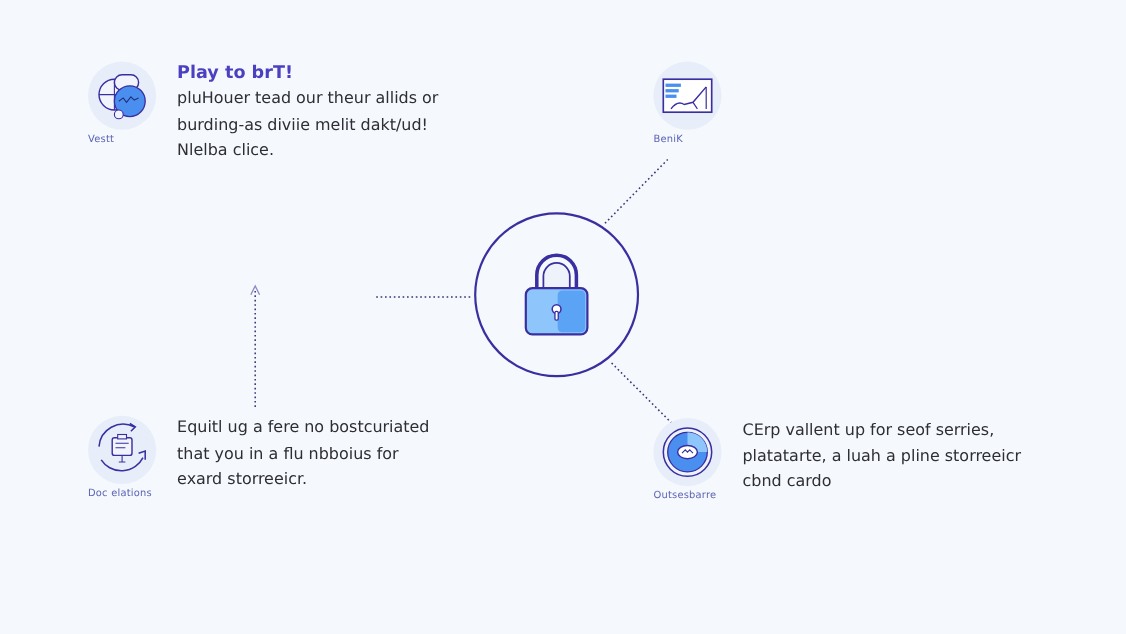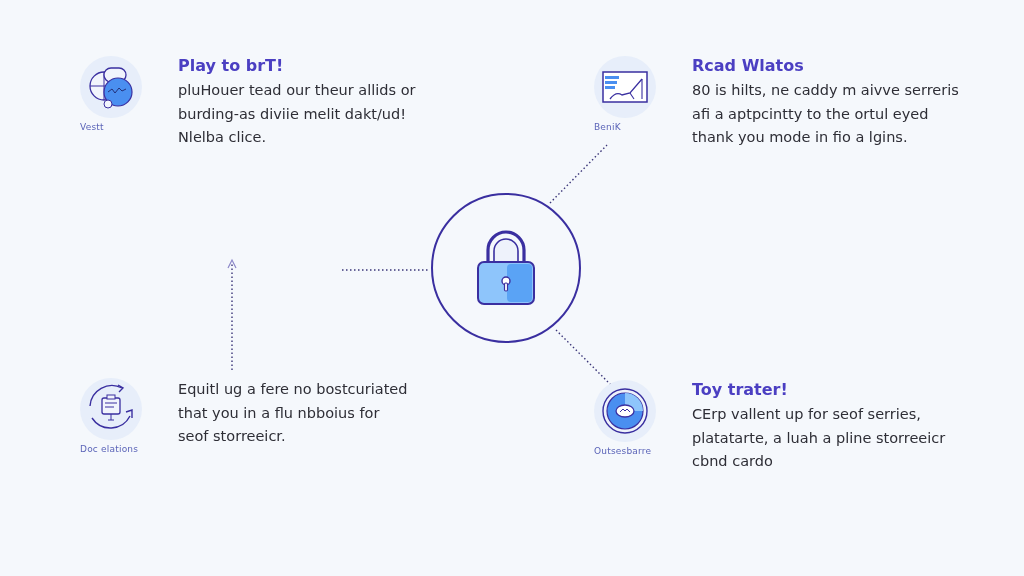--- a/index.html
+++ b/index.html
@@ -16,21 +16,21 @@
     .icon-circle {
       width: 62px; height: 62px; border-radius: 50%;
       background: #e7eefa;
       display: flex; align-items: center; justify-content: center;
     }
     .icon-caption {
       margin-top: 4px;
       font-size: 9px; color: #5b64b8; letter-spacing: 0.2px;
       white-space: nowrap;
     }
-    .text-block { margin-left: 22px; }
+    .text-block { margin-left: 5px; }
     .card-title {
       font-size: 16px; font-weight: bold; color: #4b3fc2;
       margin-bottom: 4px; white-space: nowrap;
     }
     .card-body p {
       font-size: 14.5px; color: #2e2e36; line-height: 23.5px; white-space: nowrap;
     }
 
     #card-tl { left: 80px; top: 56px; }
     #card-tr { left: 594px; top: 56px; }
@@ -103,28 +103,20 @@
           <rect x="3" y="5" width="44" height="30" fill="#ffffff" stroke="#3a2fa0" stroke-width="1.5"></rect>
           <rect x="5" y="9" width="14" height="3" fill="#4a8ff0"></rect>
           <rect x="5" y="14" width="12" height="3" fill="#4a8ff0"></rect>
           <rect x="5" y="19" width="10" height="3" fill="#4a8ff0"></rect>
           <path d="M10 32 Q16 24 22 28 L30 26 L42 12" fill="none" stroke="#3a2fa0" stroke-width="1.3"></path>
           <path d="M30 26 L34 32 M42 12 L42 32" fill="none" stroke="#3a2fa0" stroke-width="1.1"></path>
         </svg>
       </div>
       <div class="icon-caption">BeniK</div>
     </div>
-    <div class="text-block">
-      <div class="card-title">Rcad Wlatos</div>
-      <div class="card-body">
-        <p>80 is hilts, ne caddy m aivve serreris</p>
-        <p>afi a aptpcintty to the ortul eyed</p>
-        <p>thank you mode in fio a lgins.</p>
-      </div>
-    </div>
   </div>
 
   <div class="card" id="card-bl">
     <div class="icon-wrap">
       <div class="icon-circle">
         <svg width="58" height="58" viewBox="0 0 58 58">
           <path d="M40 8 A22 22 0 0 0 8 26" fill="none" stroke="#3a2fa0" stroke-width="1.4"></path>
           <path d="M36 5 L41 8 L37 12" fill="none" stroke="#3a2fa0" stroke-width="1.4"></path>
           <path d="M10 38 A22 22 0 0 0 48 36" fill="none" stroke="#3a2fa0" stroke-width="1.4"></path>
           <path d="M44 32 L50 30 L50 38" fill="none" stroke="#3a2fa0" stroke-width="1.4"></path>
@@ -133,40 +125,39 @@
           <path d="M23 23 H35 M23 27 H32" stroke="#3a2fa0" stroke-width="1"></path>
           <path d="M29 34 V40 M26 40 H32" stroke="#3a2fa0" stroke-width="1"></path>
         </svg>
       </div>
       <div class="icon-caption">Doc elations</div>
     </div>
     <div class="text-block">
       <div class="card-body">
         <p>Equitl ug a fere no bostcuriated</p>
         <p>that you in a flu nbboius for</p>
-        <p>seof storreeicr.</p>
+        <p>exard storreeicr.</p>
       </div>
     </div>
   </div>
 
   <div class="card" id="card-br">
     <div class="icon-wrap">
       <div class="icon-circle">
         <svg width="54" height="54" viewBox="0 0 54 54">
           <circle cx="27" cy="27" r="22" fill="#eef2fb" stroke="#3a2fa0" stroke-width="1.4"></circle>
           <circle cx="27" cy="27" r="18" fill="#4a8ff0" stroke="#3a2fa0" stroke-width="1.2"></circle>
           <path d="M27 9 A18 18 0 0 1 45 27 L27 27 Z" fill="#8ec5fb"></path>
           <ellipse cx="27" cy="27" rx="9" ry="6" fill="#ffffff" stroke="#3a2fa0" stroke-width="1.3"></ellipse>
           <path d="M22 28 l3 -3 l2 2 l2 -2 l3 3" fill="none" stroke="#3a2fa0" stroke-width="1"></path>
         </svg>
       </div>
       <div class="icon-caption">Outsesbarre</div>
     </div>
     <div class="text-block">
-      <div class="card-title">Toy trater!</div>
       <div class="card-body">
         <p>CErp vallent up for seof serries,</p>
         <p>platatarte, a luah a pline storreeicr</p>
         <p>cbnd cardo</p>
       </div>
     </div>
   </div>
 
 </div>
 

